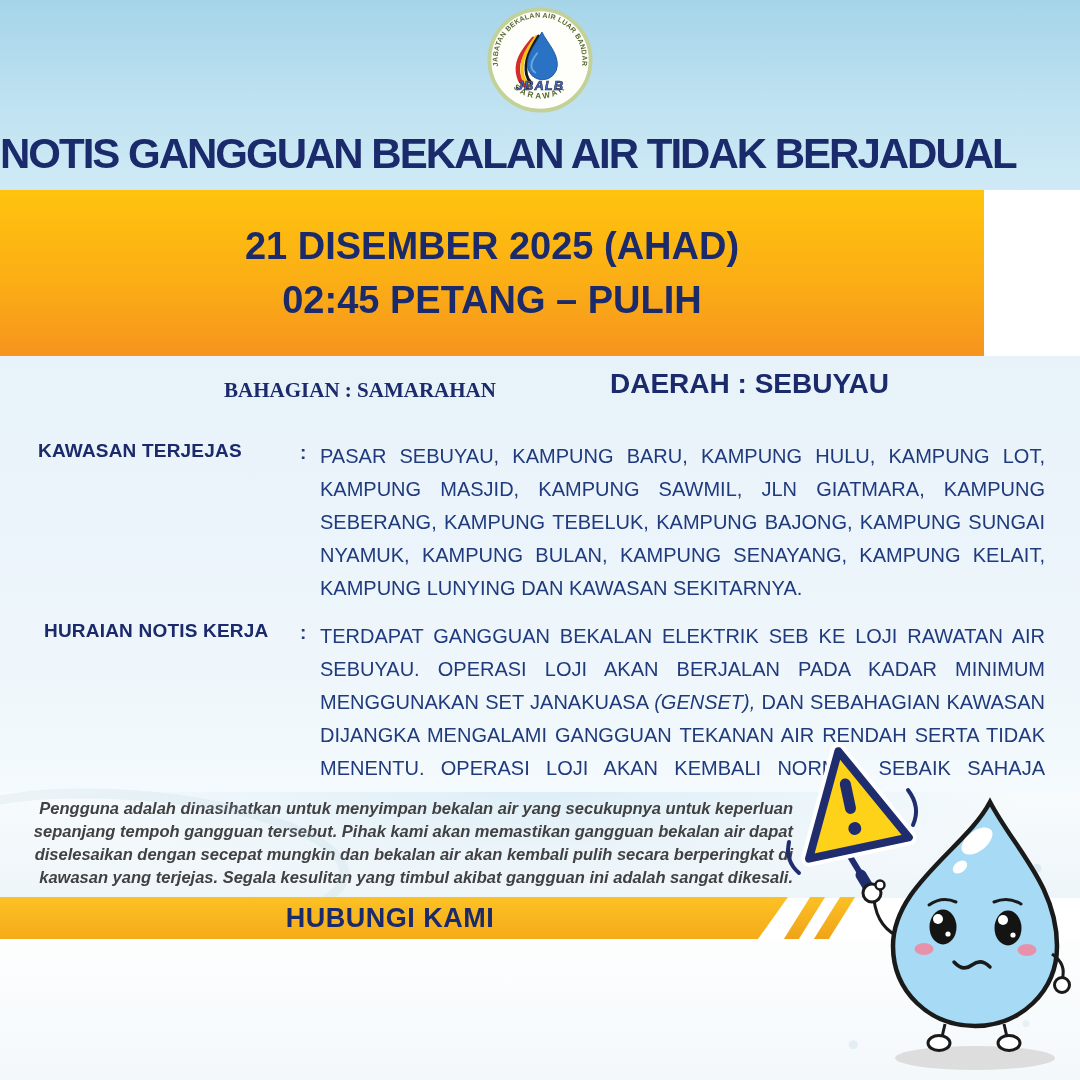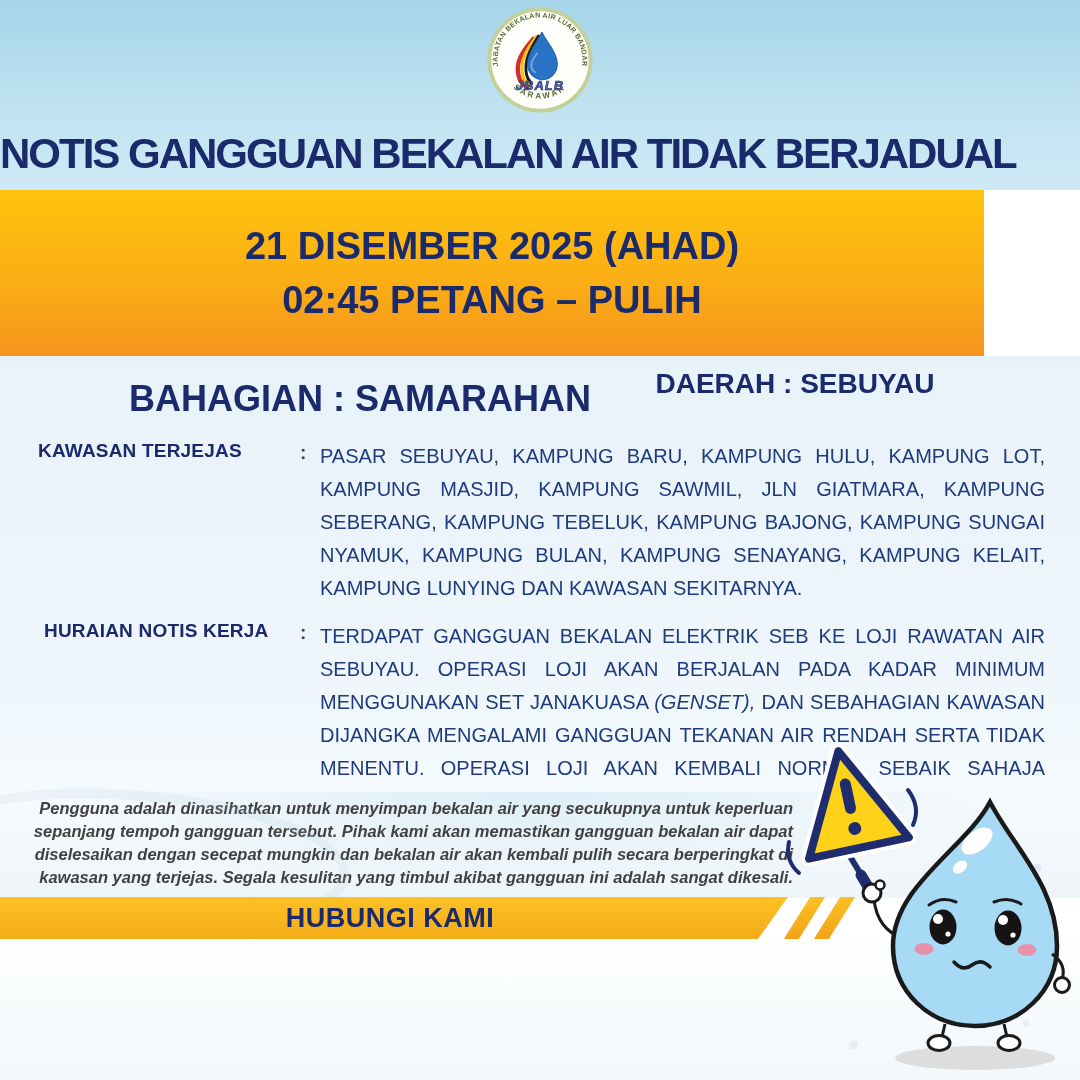--- a/index.html
+++ b/index.html
@@ -23,22 +23,22 @@
     background:linear-gradient(180deg,#ffc30d 0%,#fbae15 55%,#f6941e 100%);
     display:flex;flex-direction:column;align-items:center;justify-content:center;
   }
   .banner div{font-size:38px;font-weight:bold;color:#1b2a6b;line-height:54px;}
   
   .body{
     position:absolute;left:0;top:356px;width:1080px;height:436px;
     background:linear-gradient(180deg,#e7f2f9 0%,#eef6fb 70%,#f4fafd 100%);
   }
   .bahagian{position:absolute;left:120px;top:22px;width:480px;text-align:center;
-    font-size:36px;font-weight:bold;color:#1b2a6b;}
-  .daerah{position:absolute;left:610px;top:12px;width:370px;text-align:center;
+    font-size:21px;font-weight:bold;color:#1b2a6b;font-family:Liberation Serif, serif;}
+  .daerah{position:absolute;left:610px;top:12px;width:370px;
     font-size:28px;font-weight:bold;color:#1b2a6b;}
   .sec-label{position:absolute;font-size:19px;font-weight:bold;color:#1b2a6b;letter-spacing:.2px;}
   .sec-colon{position:absolute;font-size:19px;font-weight:bold;color:#1f3a7d;}
   .sec-text{
     position:absolute;width:725px;font-size:20px;font-weight:normal;color:#1f3a7d;
     line-height:33px;text-align:justify;text-justify:inter-word;
   }
   .k-label{left:38px;top:84px;}  .k-colon{left:300px;top:86px;}  .k-text{left:320px;top:84px;}
   .h-label{left:44px;top:264px;} .h-colon{left:300px;top:266px;} .h-text{left:320px;top:264px;}
   .it{font-style:italic;}

